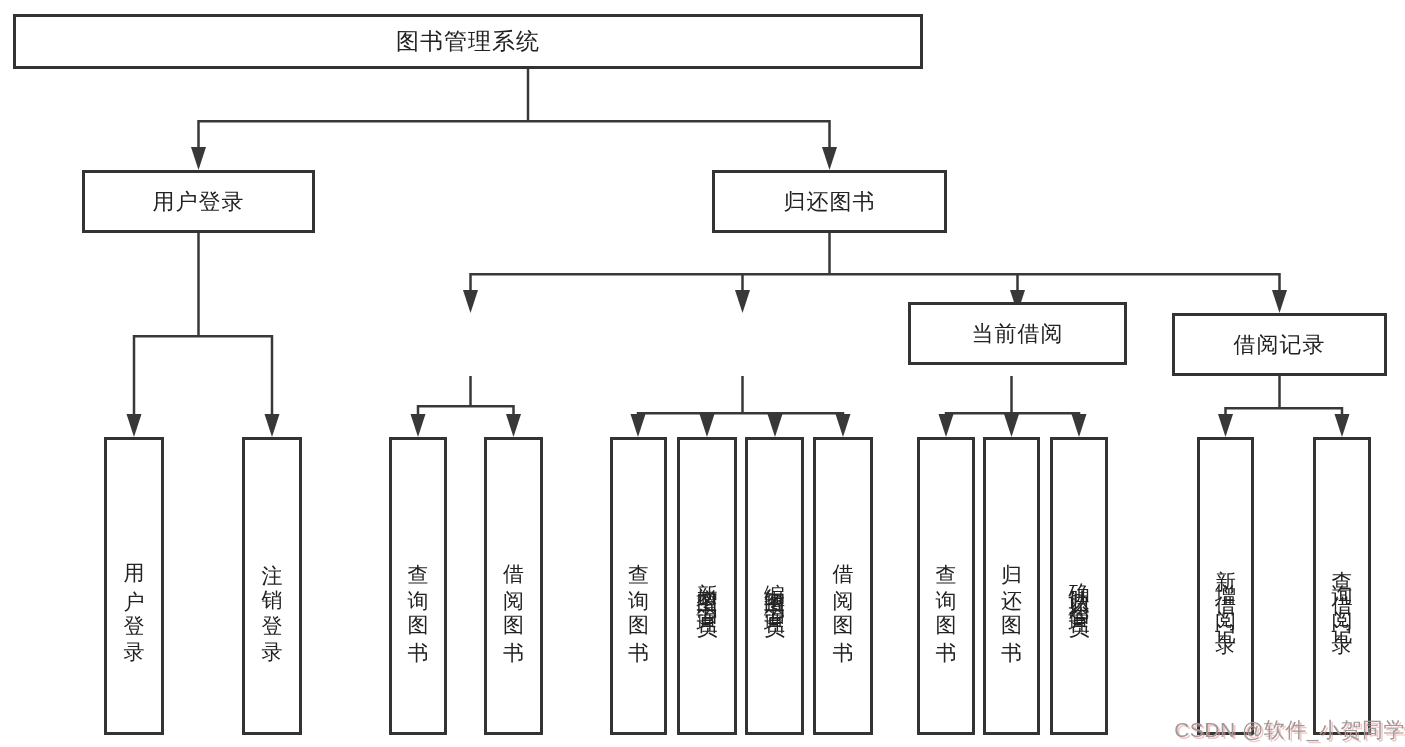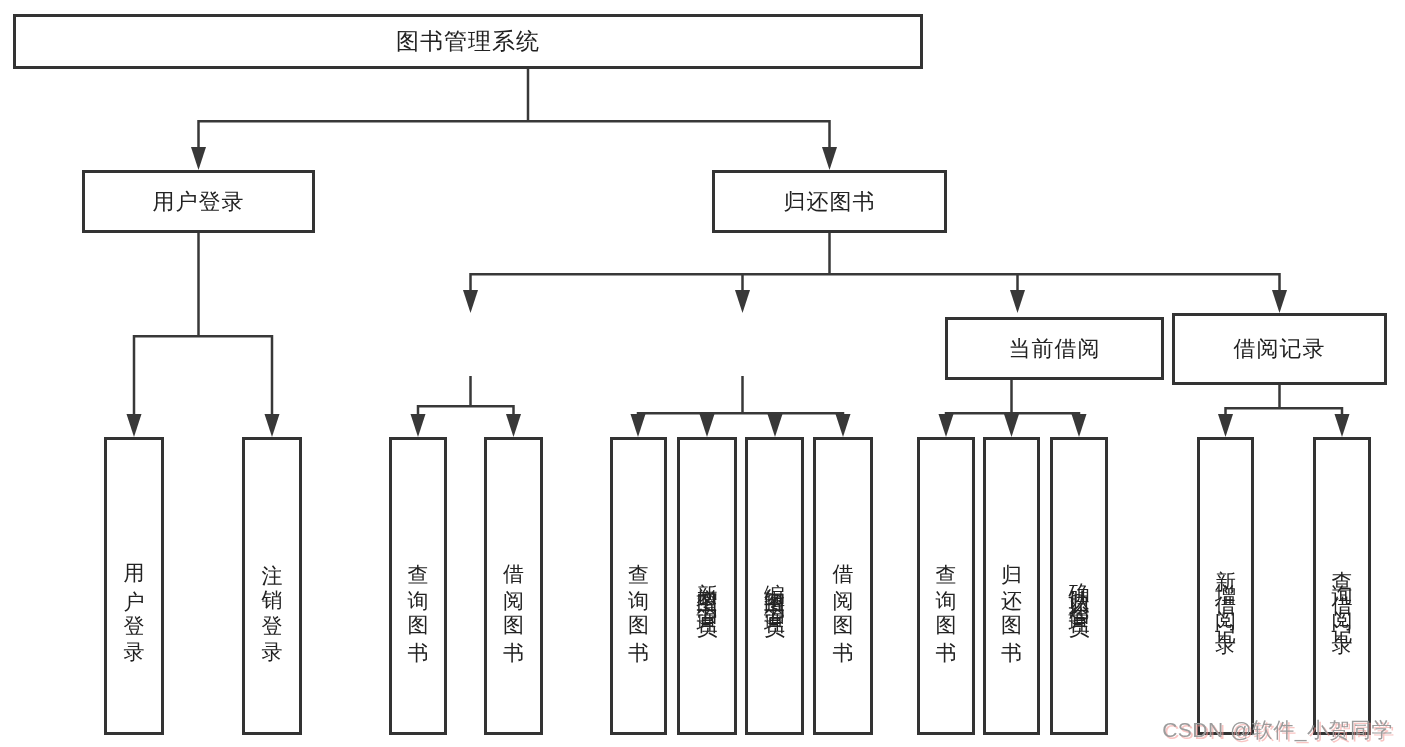--- a/index.html
+++ b/index.html
@@ -30,22 +30,22 @@
     font-size: 22px;
     letter-spacing: 1px;
     white-space: nowrap;
   }
   #n-root { left: 13px; top: 14px; width: 910px; height: 55px; }
   #n-root span { font-size: 23px; }
   #n-user-login   { left: 82px;  top: 170px; width: 233px; height: 63px; }
   #n-book-mgmt    { left: 712px; top: 170px; width: 235px; height: 63px; }
   #n-new-book     { left: 363px; top: 313px; width: 215px; height: 63px; }
   #n-book-borrow  { left: 633px; top: 313px; width: 219px; height: 63px; }
-  #n-current-borrow { left: 908px; top: 317px; width: 219px; height: 63px; margin-left: 37px; }
-  #n-borrow-records { left: 1172px; top: 313px; width: 215px; height: 72px; }
+  #n-current-borrow { left: 908px; top: 302px; width: 219px; height: 63px; }
+  #n-borrow-records { left: 1172px; top: 313px; width: 215px; height: 63px; }
 
   .leaf { top: 437px; height: 298px; }
   .leaf span {
     writing-mode: vertical-rl;
     font-size: 21px;
     white-space: nowrap;
   }
   .sp-l span { letter-spacing: 26px; transform: translateY(13px); }
   .sp-m span { letter-spacing: 13px; transform: translateY(6.5px); }
   .sp-s span { letter-spacing: 5px;  transform: translateY(2.5px); }
@@ -59,21 +59,21 @@
   #l-bb-edit    { left: 745px;  width: 59px; }
   #l-bb-borrow  { left: 813px;  width: 60px; }
   #l-cb-query   { left: 917px;  width: 58px; }
   #l-cb-return  { left: 983px;  width: 57px; }
   #l-cb-confirm { left: 1050px; width: 58px; }
   #l-br-add     { left: 1197px; width: 57px; }
   #l-br-query   { left: 1313px; width: 58px; }
 
   #watermark {
     position: absolute;
-    right: 12px;
+    right: 0;
     top: 716px;
     font-size: 21px;
     color: #9c9c9c;
     letter-spacing: 0.5px;
     text-shadow: 2px 2px 0 rgba(244, 150, 146, 0.55);
     white-space: nowrap;
   }
 </style>
 </head>
 <body>

